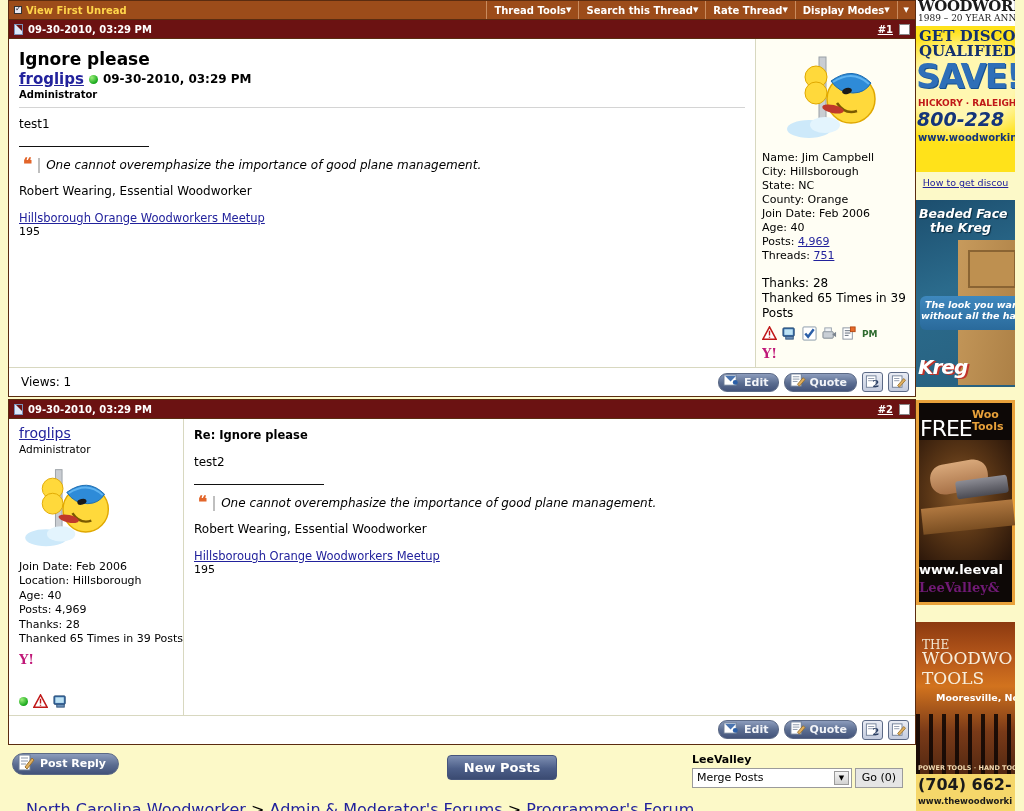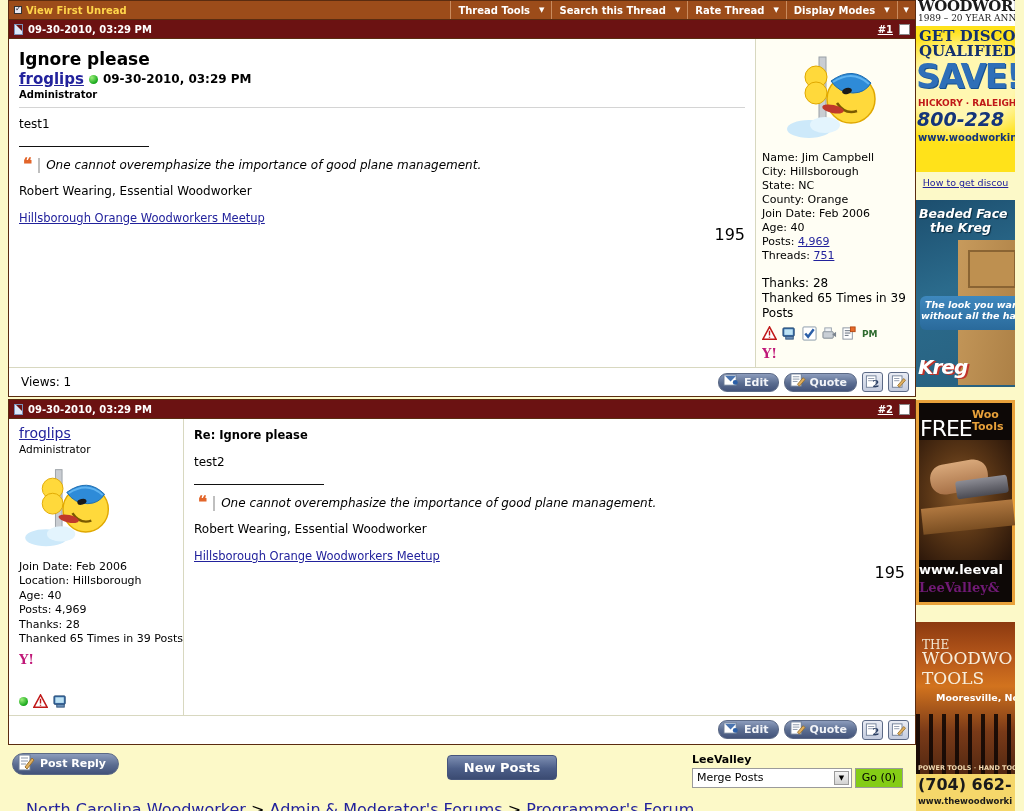--- a/index.html
+++ b/index.html
@@ -21,21 +21,21 @@
   .toolbar {
     display:flex; height:19px; background:#9C4C1A;
     border:1px solid #5B2C10; border-bottom:none;
     align-items:stretch;
   }
   .tb-left {
     flex:1; display:flex; align-items:center; gap:4px;
     padding-left:5px; color:#FFD54A; font-weight:bold; font-size:10px;
   }
   .tb-item {
-    display:flex; align-items:center; gap:9px; padding:0 7px;
+    display:flex; align-items:center; gap:0; padding:0 7px;
     color:#FFF; font-weight:bold; font-size:10px;
     border-left:1px solid #C98B5E;
     white-space:nowrap;
     text-align:right;
   }
   .tb-arrow { border-left:1px solid #C98B5E; padding:0 6px; display:flex; align-items:center; color:#fff; }
   .chk { width:8px; height:8px; background:#E8E8F0; border:1px solid #333; position:relative; }
   .chk:after{ content:"✓"; position:absolute; left:0px; top:-3px; font-size:8px; color:#223; }
   .caret { font-size:7px; }
 
@@ -76,21 +76,21 @@
   .hr-thin { border:none; border-top:1px solid #D4D4D4; margin:7px 0 8px 0; }
 
   .msg { font-size:12px; line-height:16px; }
   .sig-rule { width:130px; border:none; border-top:1px solid #111; margin:14px 0 11px 0; }
   .quote-row { display:flex; align-items:flex-start; gap:6px; margin:0 0 10px 4px; }
   .qmark { color:#E2652A; font-weight:bold; font-size:17px; line-height:12px; font-family:"DejaVu Serif", serif; }
   .qbar { width:2px; align-self:stretch; background:#BFBFBF; }
   .qtext { font-style:italic; font-size:12px; line-height:15px; }
   .sig-line { font-size:12px; line-height:16px; margin:0 0 12px 0; }
   .sig-link { font-size:11.5px; }
-  .sig-num { font-size:16px;text-align:right; }
+  .sig-num { font-size:11px; }
 
   .avatar-box { display:flex; justify-content:center; padding:4px 0 10px 0; }
 
   .stat { white-space:nowrap; }
   .thanks-blk { font-size:12px; line-height:15px; margin-top:13px; }
   .icon-row { display:flex; align-items:center; gap:5px; margin-top:5px; flex-wrap:wrap; }
   .ico { width:15px; height:15px; display:inline-block; position:relative; }
   .pm-txt { font-size:9px; font-weight:bold; color:#2E6B2E; font-family:"DejaVu Sans", sans-serif; }
 
   .post-foot {
@@ -132,21 +132,21 @@
     width:160px; height:20px; border:1px solid #9B9B9B; background:#FFF;
     display:flex; align-items:center; font-size:11px; padding-left:4px; position:relative;
   }
   .mod-select .arw {
     position:absolute; right:2px; top:2px; width:15px; height:14px;
     background:linear-gradient(#F5F5F5,#D2D2D2); border:1px solid #9B9B9B;
     display:flex; align-items:center; justify-content:center; font-size:7px;
   }
   .mod-go {
     margin-left:3px; width:48px; height:20px; border:1px solid #9B9B9B;
-    background:#84cc16; display:flex; align-items:center; justify-content:center; font-size:11px;
+    background:#e5e5e5; display:flex; align-items:center; justify-content:center; font-size:11px;
   }
   .breadcrumb { padding:12px 0 0 18px; font-size:16px; }
   .breadcrumb a { color:#22229C; }
 
   
   .ad { position:absolute; left:0; width:99px; overflow:hidden; }
   .ad-inner { position:relative; width:99px; height:100%; overflow:hidden; }
   .adlink { display:block; text-align:center; font-size:9.5px; padding-top:3px; color:#22229C;
             white-space:nowrap; overflow:hidden; }
 

